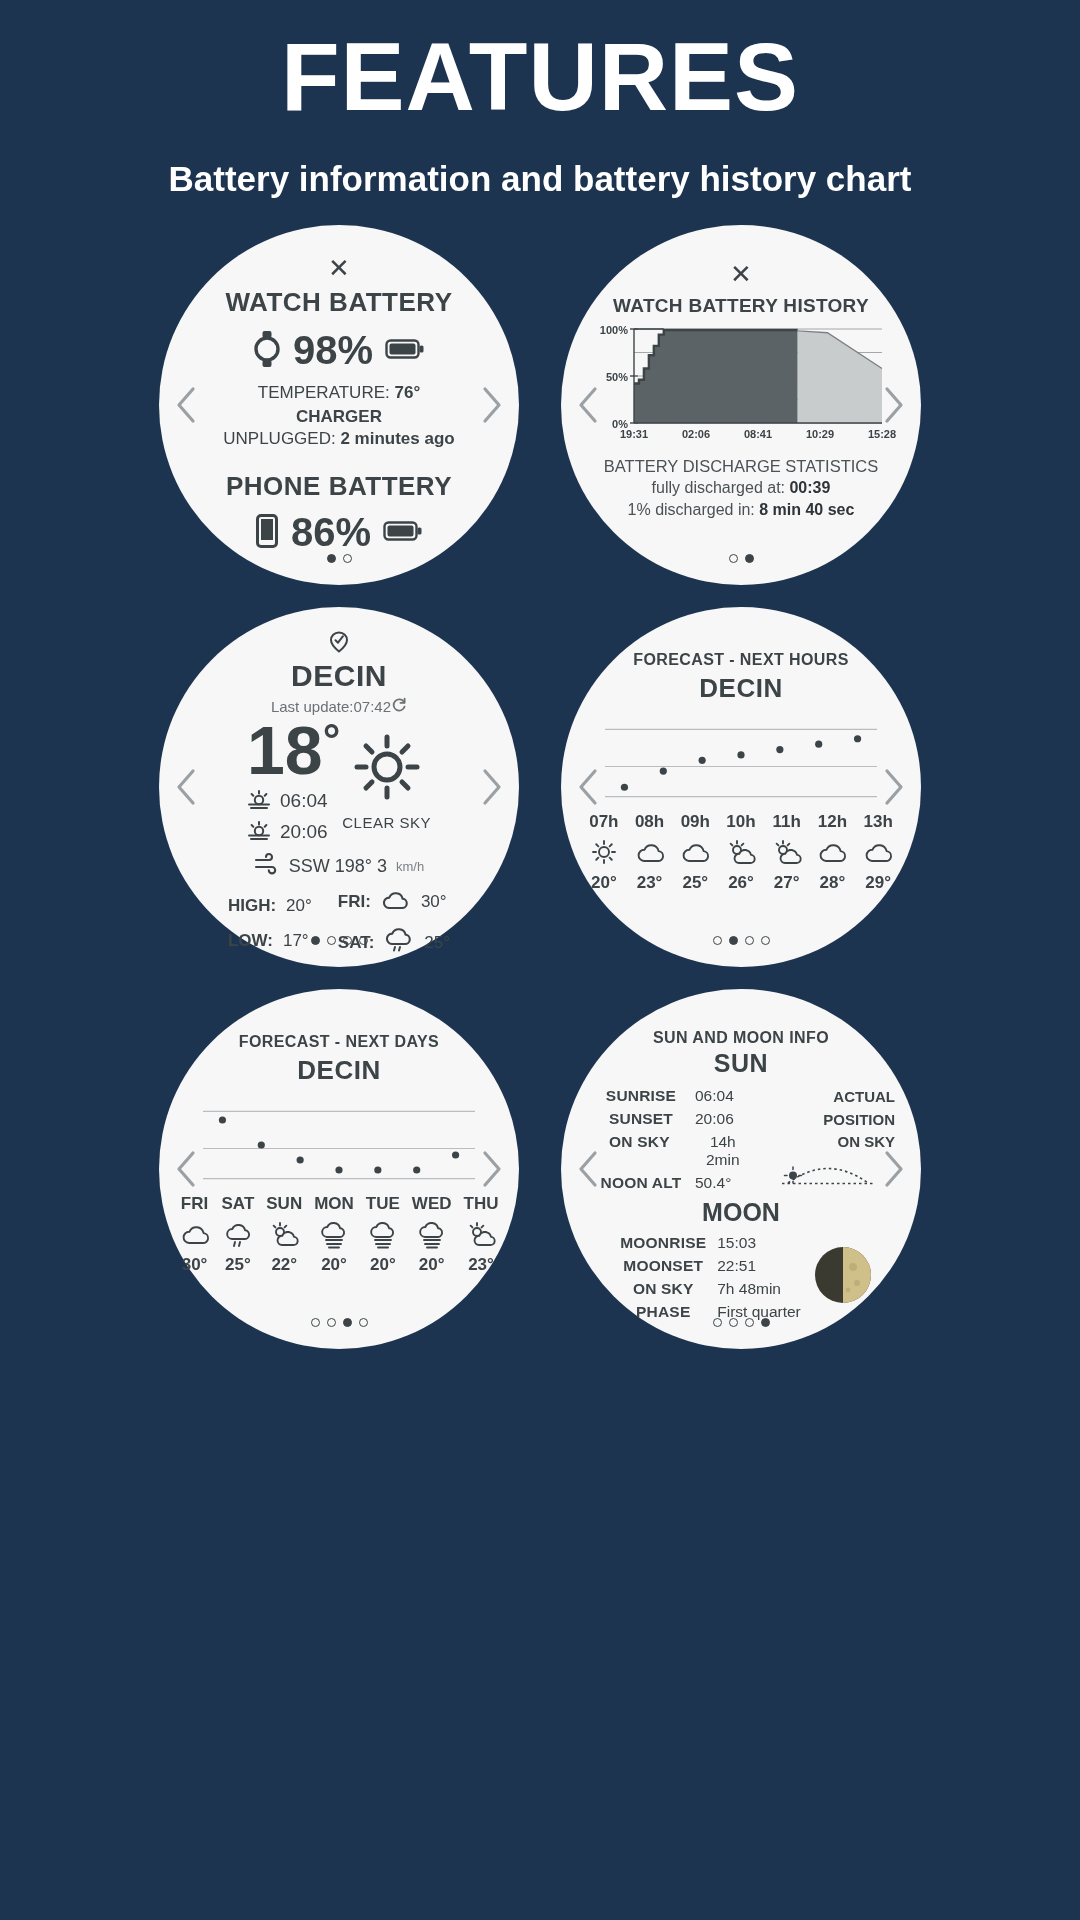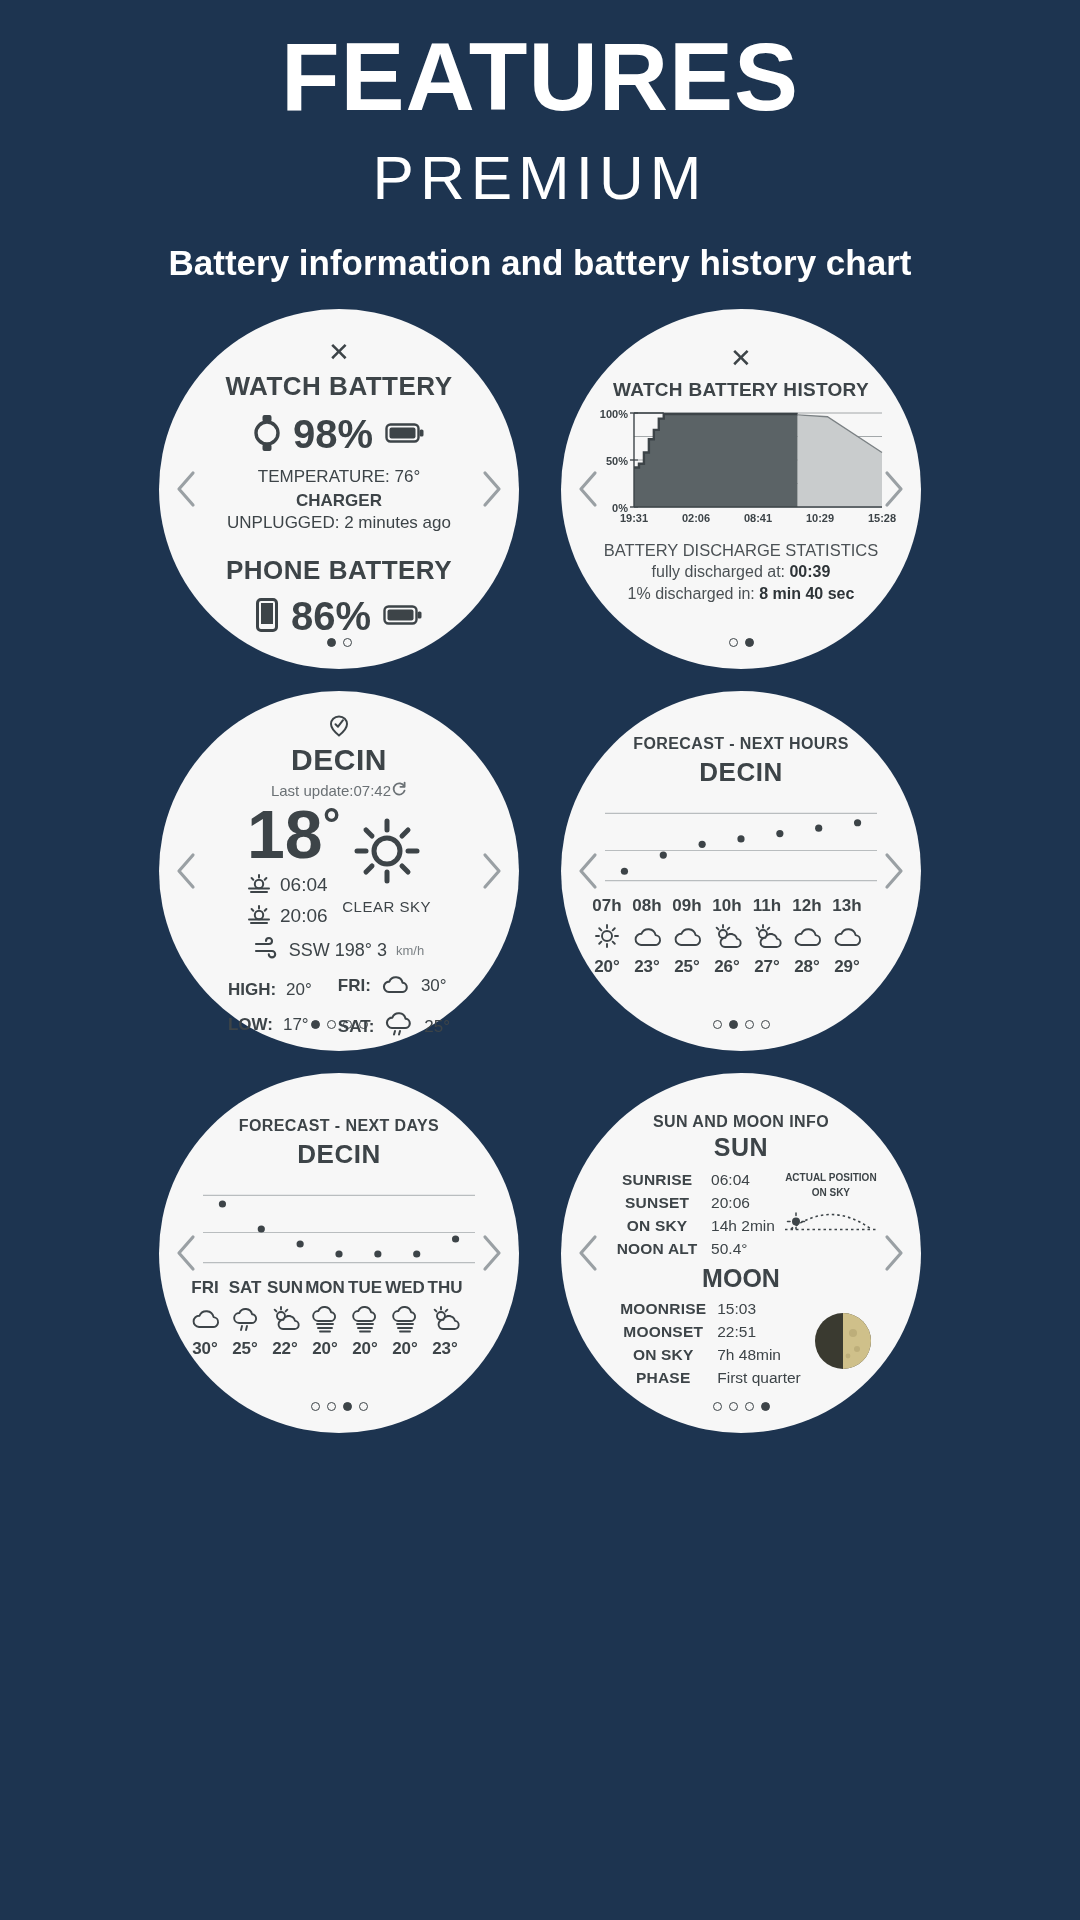--- a/index.html
+++ b/index.html
@@ -77,21 +77,21 @@
   .dot.on { background: #3d4448; }
 
   .xmark { color: #3d4448; font-size: 26px; line-height: 1; margin-top: 16px; font-weight: 400; }
   .card-title { color: #3d4448; font-size: 26px; font-weight: bold; letter-spacing: .5px; margin-top: 6px; }
   .card-title.sm { font-size: 19px; letter-spacing: .3px; }
   .card-title.xs { font-size: 16px; font-weight: bold; letter-spacing: .4px; }
 
   .batt-row { display: flex; align-items: center; justify-content: center; gap: 13px; margin-top: 10px; }
   .pct { font-size: 40px; font-weight: bold; color: #3d4448; }
   .meta { font-size: 17px; color: #3d4448; margin-top: 10px; }
-  .meta b { font-weight: normal; }
+  .meta b { font-weight: bold; }
   .meta-strong { font-size: 17px; font-weight: bold; color: #3d4448; margin-top: 4px; }
 
   
   .chart-wrap { margin-top: 6px; width: 100%; display:flex; justify-content:center; }
   .stats { font-size: 16px; color: #4b5155; text-align: center; margin-top: 10px; line-height: 1.35; }
   .stats b { font-weight: bold; color: #2e3438; }
   .stats .hd { font-size: 16.5px; }
 
   
   .loc-name { font-size: 30px; font-weight: bold; color: #3d4448; letter-spacing: .5px; margin-top: 2px;}
@@ -101,44 +101,43 @@
   .wx-mid { display:flex; align-items:flex-start; justify-content:center; gap: 2px; width:100%; margin-top:2px;}
   .sunline { display:flex; align-items:center; gap:9px; font-size: 19px; color:#3d4448; margin-top:6px; }
   .windline { display:flex; align-items:center; gap:9px; font-size: 18px; color:#3d4448; margin-top:10px; }
   .windline .unit { font-size: 13px; color:#7b8185; }
   .cond { font-size: 15px; color:#3d4448; letter-spacing:.5px; margin-top: 8px; text-align:center;}
   .hl { display:flex; gap: 26px; font-size: 17px; color:#3d4448; margin-top: 12px; align-items:center;}
   .hl .lbl { font-weight: bold; }
   .hl-col { display:flex; flex-direction:column; gap:15px; }
   .hl-r { display:flex; align-items:center; gap:10px; }
 
-  .hours-grid { display:flex; gap: 0px; width: 100%; margin-top: 6px;}
+  .hours-grid { display:flex; gap: 12px; justify-content:center; width: 100%; margin-top: 6px;}
   .hcol { display:flex; flex-direction:column; align-items:center; width: 40px;}
   .hcol .h { font-size: 17px; font-weight: bold; color:#3d4448; }
   .hcol .t { font-size: 17px; font-weight: bold; color:#3d4448; margin-top: 3px;}
   .hcol .ic { height: 34px; display:flex; align-items:center; justify-content:center; margin-top: 4px;}
 
   .sm-tbl { font-size: 15.5px; color:#3d4448; }
   .sm-tbl .r { display:flex; margin-top: 5px; text-align: center; }
   .sm-tbl .k { font-weight: bold; width: 108px; letter-spacing:.2px; }
   .sm-tbl .v { }
   .sun-split { display:flex; gap: 8px; width:100%; justify-content:center; margin-top: 4px; }
-  .pos-lbl { font-size: 10px; color:#3d4448; text-align:center; font-weight: bold; line-height:1.5; }
+  .pos-lbl { font-size: 15px; color:#3d4448; text-align:right; font-weight: bold; line-height:1.5; }
   .moon-title { font-size: 25px; font-weight:bold; color:#3d4448; margin-top: 6px;}
   .moon-split { display:flex; gap:12px; align-items:center; justify-content:center; width:100%; margin-top:2px;}
 
   svg { overflow: visible; }
 </style>
 </head>
 <body>
 
 <div class="page">
 
   <div class="title-features">FEATURES</div>
-  <div class="title-premium">PREMIUM</div>
 
   <div class="section-heading">Battery information and battery history chart</div>
 
   <div class="row" style="margin-top:26px;">
 
     <div class="watch">
       <div class="arrow left">
         <svg width="26" height="40" viewBox="0 0 26 40">
             <path d="M20 4 L6 20 L20 36" fill="none" stroke="#9aa0a4" stroke-width="3.2" stroke-linecap="round" stroke-linejoin="round"></path>
           </svg>

